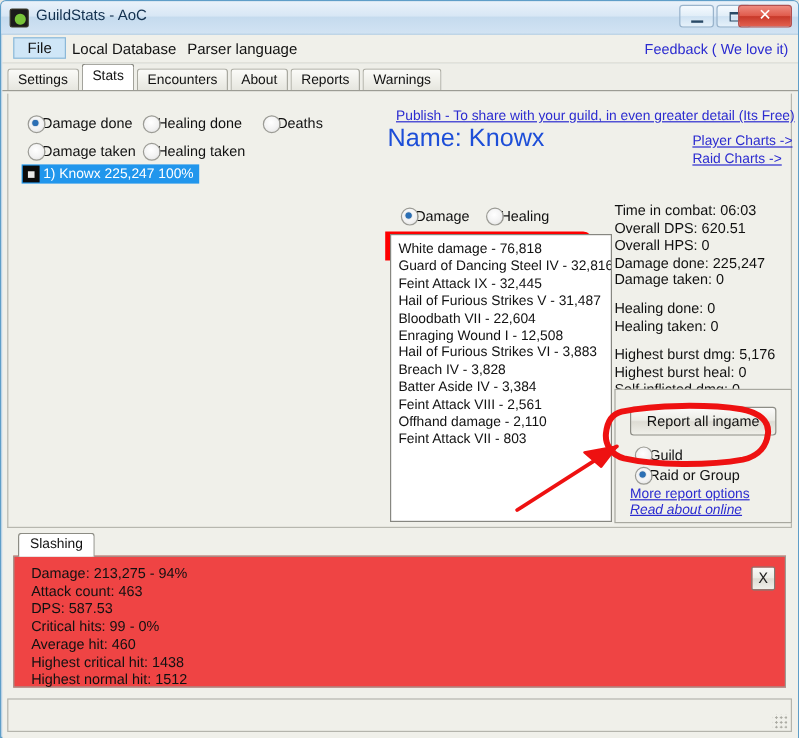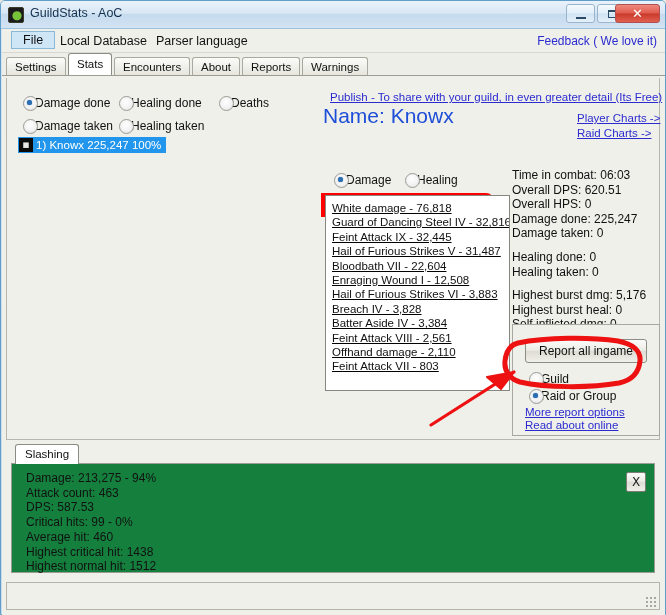--- a/index.html
+++ b/index.html
@@ -237,26 +237,25 @@
     text-decoration: underline;
     white-space: nowrap; cursor: pointer;
   }
 
   #rb-damage  { left: 327px; top: 95px; }
   #rb-healing { left: 398px; top: 95px; }
 
   
   #ability-list {
     position: absolute; left: 318px; top: 117px;
-    width: 185px; height: 196px;
+    width: 185px; height: 240px;
     background: #ffffff;
     border: 1px solid #878781;
     overflow: hidden;
     padding: 5px 0 0 6px;
-    text-decoration: underline;
   }
   .ability-row {
     font-size: 11.5px; color: #111;
     line-height: 14.4px;
     white-space: nowrap;
     cursor: default;
   }
 
   
   #stats-panel {
@@ -293,41 +292,42 @@
     position: absolute; left: 12px; top: 81px;
     font-size: 11.5px; color: #2b2bd0;
     text-decoration: underline; cursor: pointer;
     white-space: nowrap;
   }
   #read-about-online {
     position: absolute; left: 12px; top: 94px;
     font-size: 11.5px; color: #2b2bd0;
     text-decoration: underline; cursor: pointer;
     white-space: nowrap;
+    font-style: italic;
   }
 
   
   #bottom-panel {
     position: absolute; left: 4px; top: 368px;
     width: 654px; height: 131px;
   }
   #slashing-tab {
     position: absolute; left: 9px; top: 0;
     height: 20px; padding: 0 9px;
     font-size: 11.5px; line-height: 19px; color: #111;
     background: #ffffff;
     border: 1px solid #8c8c84;
     border-bottom: none;
     border-radius: 3px 3px 0 0;
     z-index: 4; cursor: default;
   }
   #bottom-body {
     position: absolute; left: 5px; top: 19px;
     width: 644px; height: 110px;
-    background: #15803d;
+    background: #ef4444;
     border: 1px solid #9c9c94;
   }
   #bottom-stats {
     position: absolute; left: 14px; top: 7px;
   }
   .bstat-line {
     font-size: 12px; color: #111;
     line-height: 14.7px; white-space: nowrap;
   }
   #close-x {

